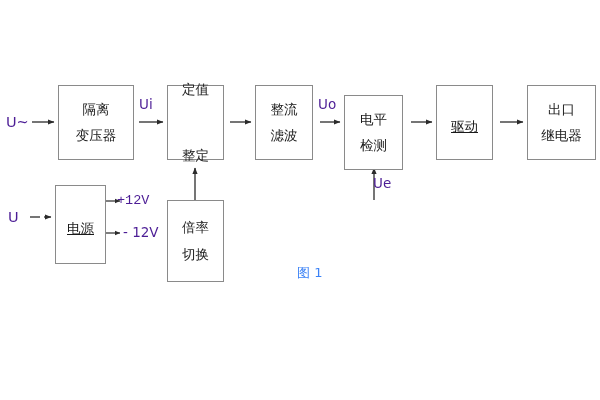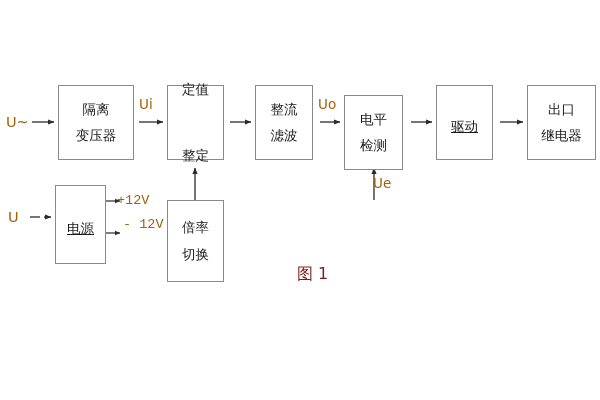--- a/index.html
+++ b/index.html
@@ -34,32 +34,32 @@
   }
   .block .ln + .ln {
     margin-top: 13px;
   }
   .block.single .ln {
     margin-top: 8px;
     text-decoration: underline;
   }
   .lbl {
     position: absolute;
-    color: #a16207;
+    color: #4c1d95;
     font-size: 13.5px;
     white-space: nowrap;
     line-height: 1;
   }
   .lbl.big {
     font-size: 14.5px;
   }
   .caption {
     position: absolute;
-    color: #7f1d1d;
-    font-size: 16px;
+    color: #3b82f6;
+    font-size: 13px;
     white-space: nowrap;
     line-height: 1;
   }
   svg.wires {
     position: absolute;
     left: 0;
     top: 0;
     width: 600px;
     height: 400px;
     pointer-events: none;
@@ -148,17 +148,17 @@
   <div class="lbl big" style="left:8px; top:210px;">U</div>
 
   <div class="lbl" style="left:139px; top:98px;">Ui</div>
 
   <div class="lbl" style="left:318px; top:98px;">Uo</div>
 
   <div class="lbl" style="left:373px; top:177px;">Ue</div>
 
   <div class="lbl" style="left:117px; top:194px;font-family:Liberation Mono, monospace;">+12V</div>
 
-  <div class="lbl" style="left:123px; top:218px;font-family:Liberation Mono, monospace;">- 12V</div>
+  <div class="lbl" style="left:123px; top:226px;">- 12V</div>
 
   <div class="caption" style="left:297px; top:266px;">图 1</div>
 
 </div>
 
 </body></html>

